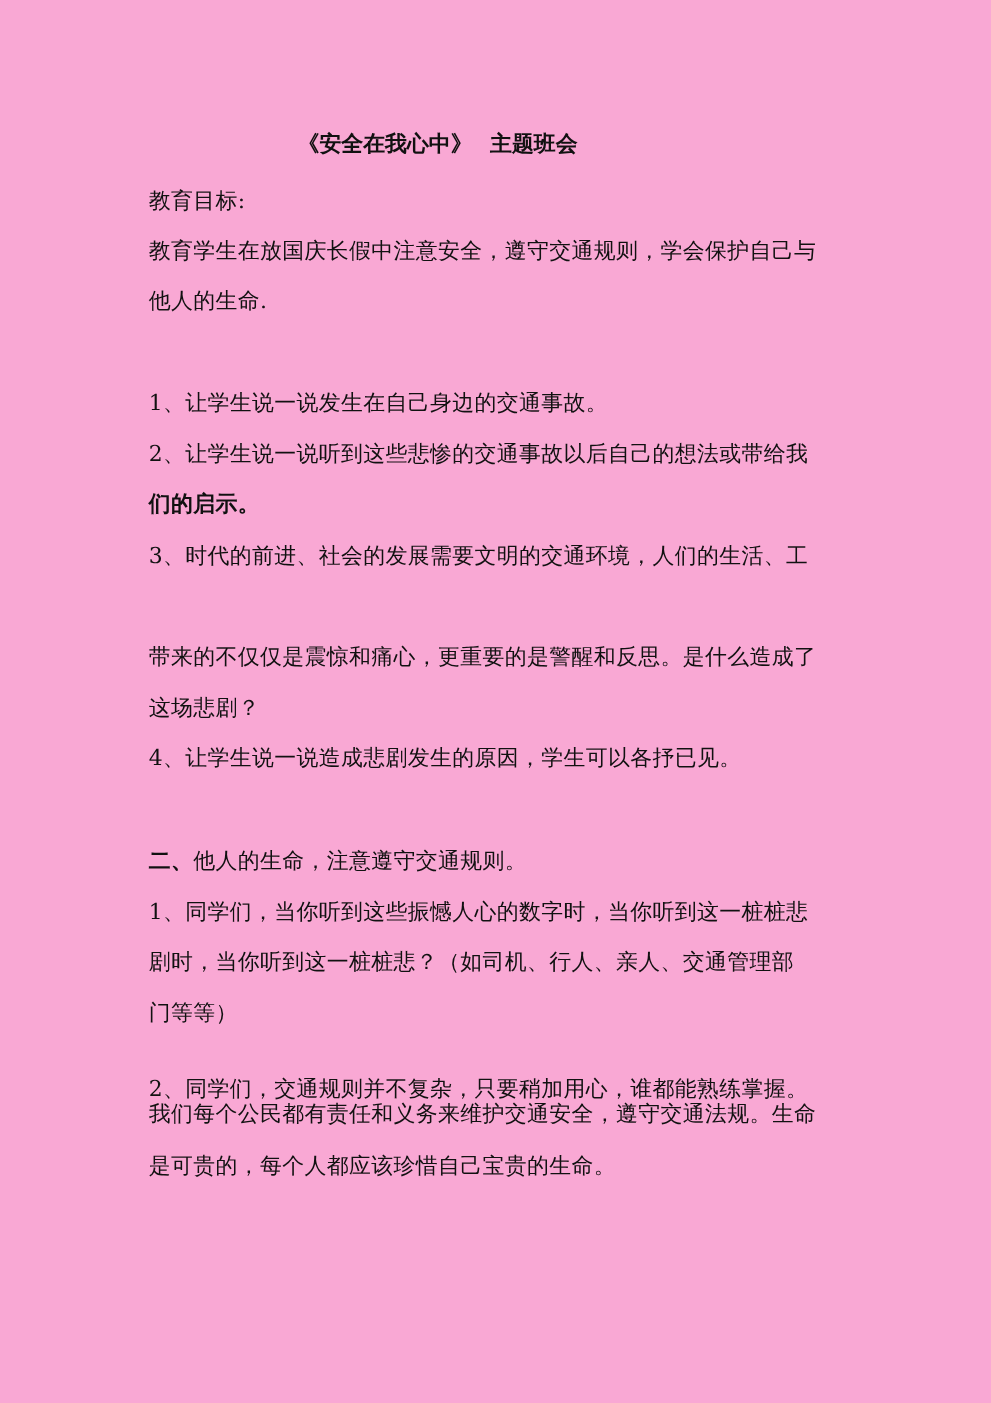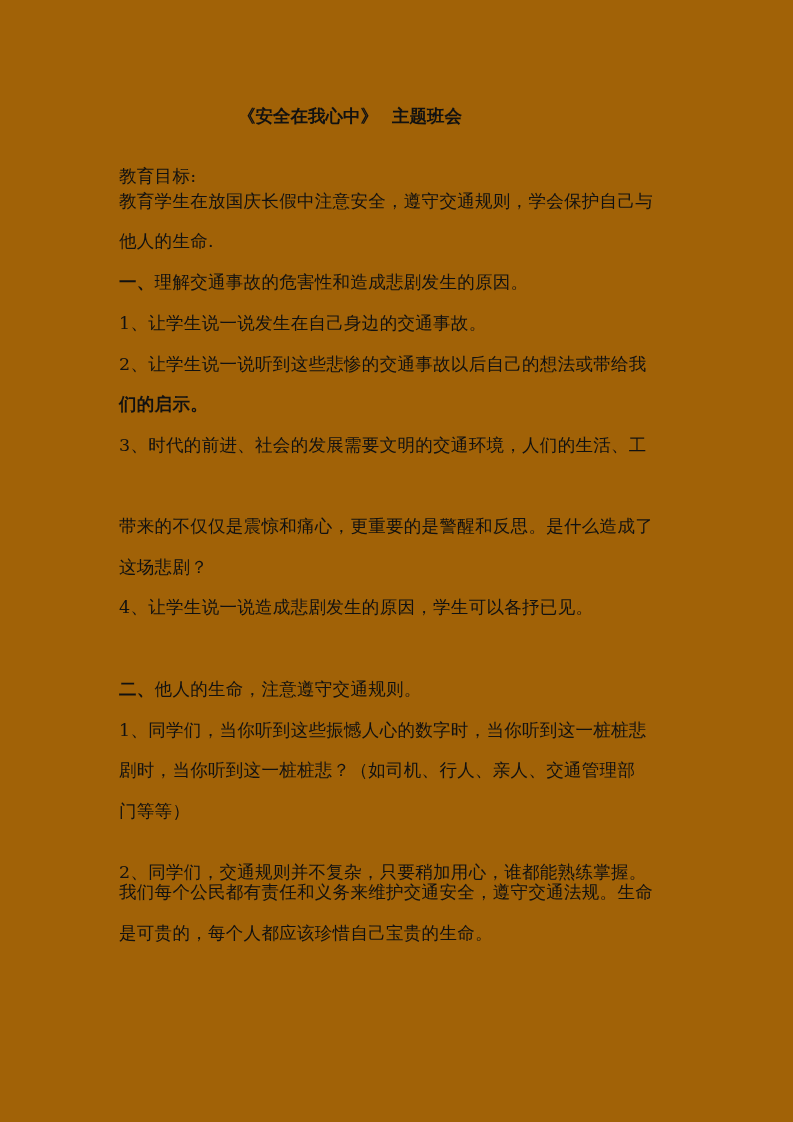--- a/index.html
+++ b/index.html
@@ -13,21 +13,21 @@
       position: relative;
       overflow: hidden;
       font-family: "DejaVu Serif", "Liberation Serif", serif;
       color: #111111;
     }
     .page {
       position: absolute;
       left: 0; top: 0;
       width: 793px;
       height: 1122px;
-      background: #a16207;
+      background: #f9a8d4;
     }
     .line {
       position: absolute;
       left: 119px;
       font-size: 17.5px;
       line-height: 24px;
       white-space: nowrap;
       letter-spacing: 0.3px;
     }
     .title {
@@ -45,27 +45,24 @@
   </style>
 </head>
 <body>
 
 <div class="page">
 
   <div class="title">
     <span>《安全在我心中》</span><span class="gap"></span><span>主题班会</span>
   </div>
 
-  <div class="line" style="top:149px;margin-top:15px;">教育目标:</div>
+  <div class="line" style="top:149px;">教育目标:</div>
   <div class="line" style="top:189px;">教育学生在放国庆长假中注意安全，遵守交通规则，学会保护自己与</div>
   <div class="line" style="top:229px;">他人的生命.</div>
 
-  <div class="line" style="top:270px;">
-    <span class="bold-lead">一、</span><span>理解交通事故的危害性和造成悲剧发生的原因。</span>
-  </div>
   <div class="line" style="top:311px;">1、让学生说一说发生在自己身边的交通事故。</div>
   <div class="line" style="top:352px;">2、让学生说一说听到这些悲惨的交通事故以后自己的想法或带给我</div>
   <div class="line" style="top:392px;font-weight:bold;">们的启示。</div>
   <div class="line" style="top:433px;">3、时代的前进、社会的发展需要文明的交通环境，人们的生活、工</div>
   <div class="line" style="top:514px;">带来的不仅仅是震惊和痛心，更重要的是警醒和反思。是什么造成了</div>
   <div class="line" style="top:555px;">这场悲剧？</div>
   <div class="line" style="top:595px;">4、让学生说一说造成悲剧发生的原因，学生可以各抒已见。</div>
 
   <div class="line" style="top:677px;">
     <span class="bold-lead">二、</span><span>他人的生命，注意遵守交通规则。</span>

